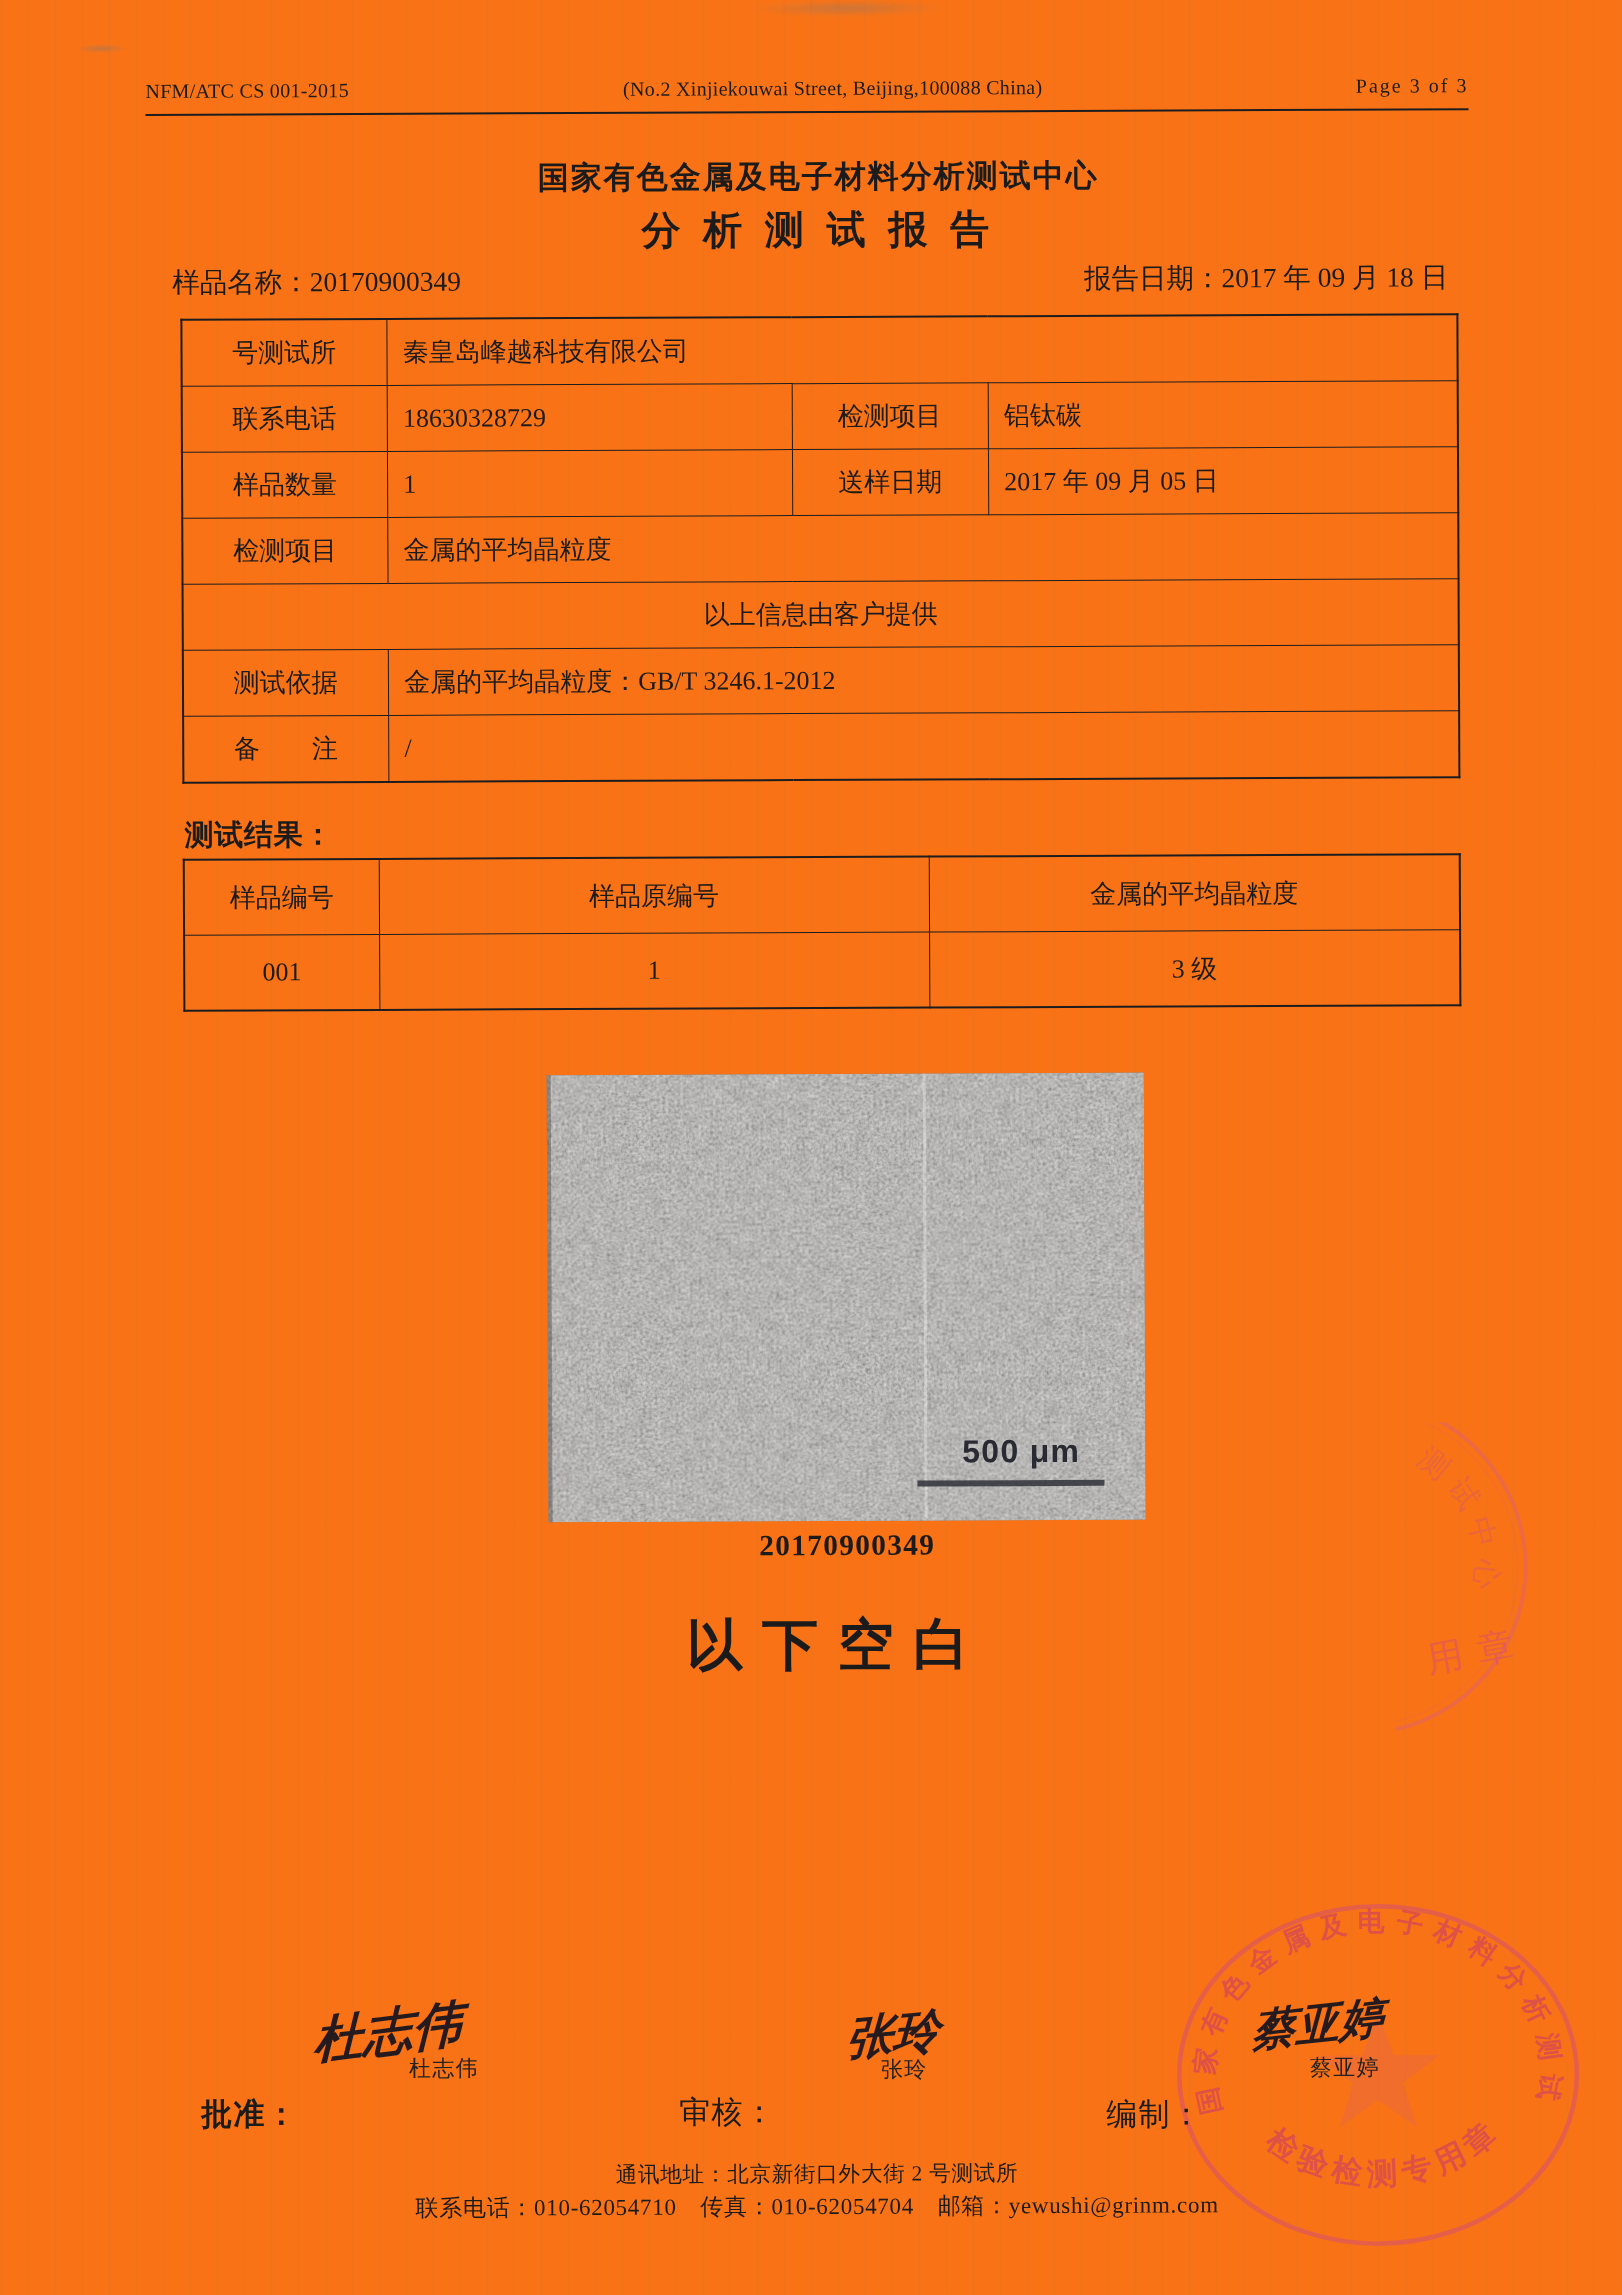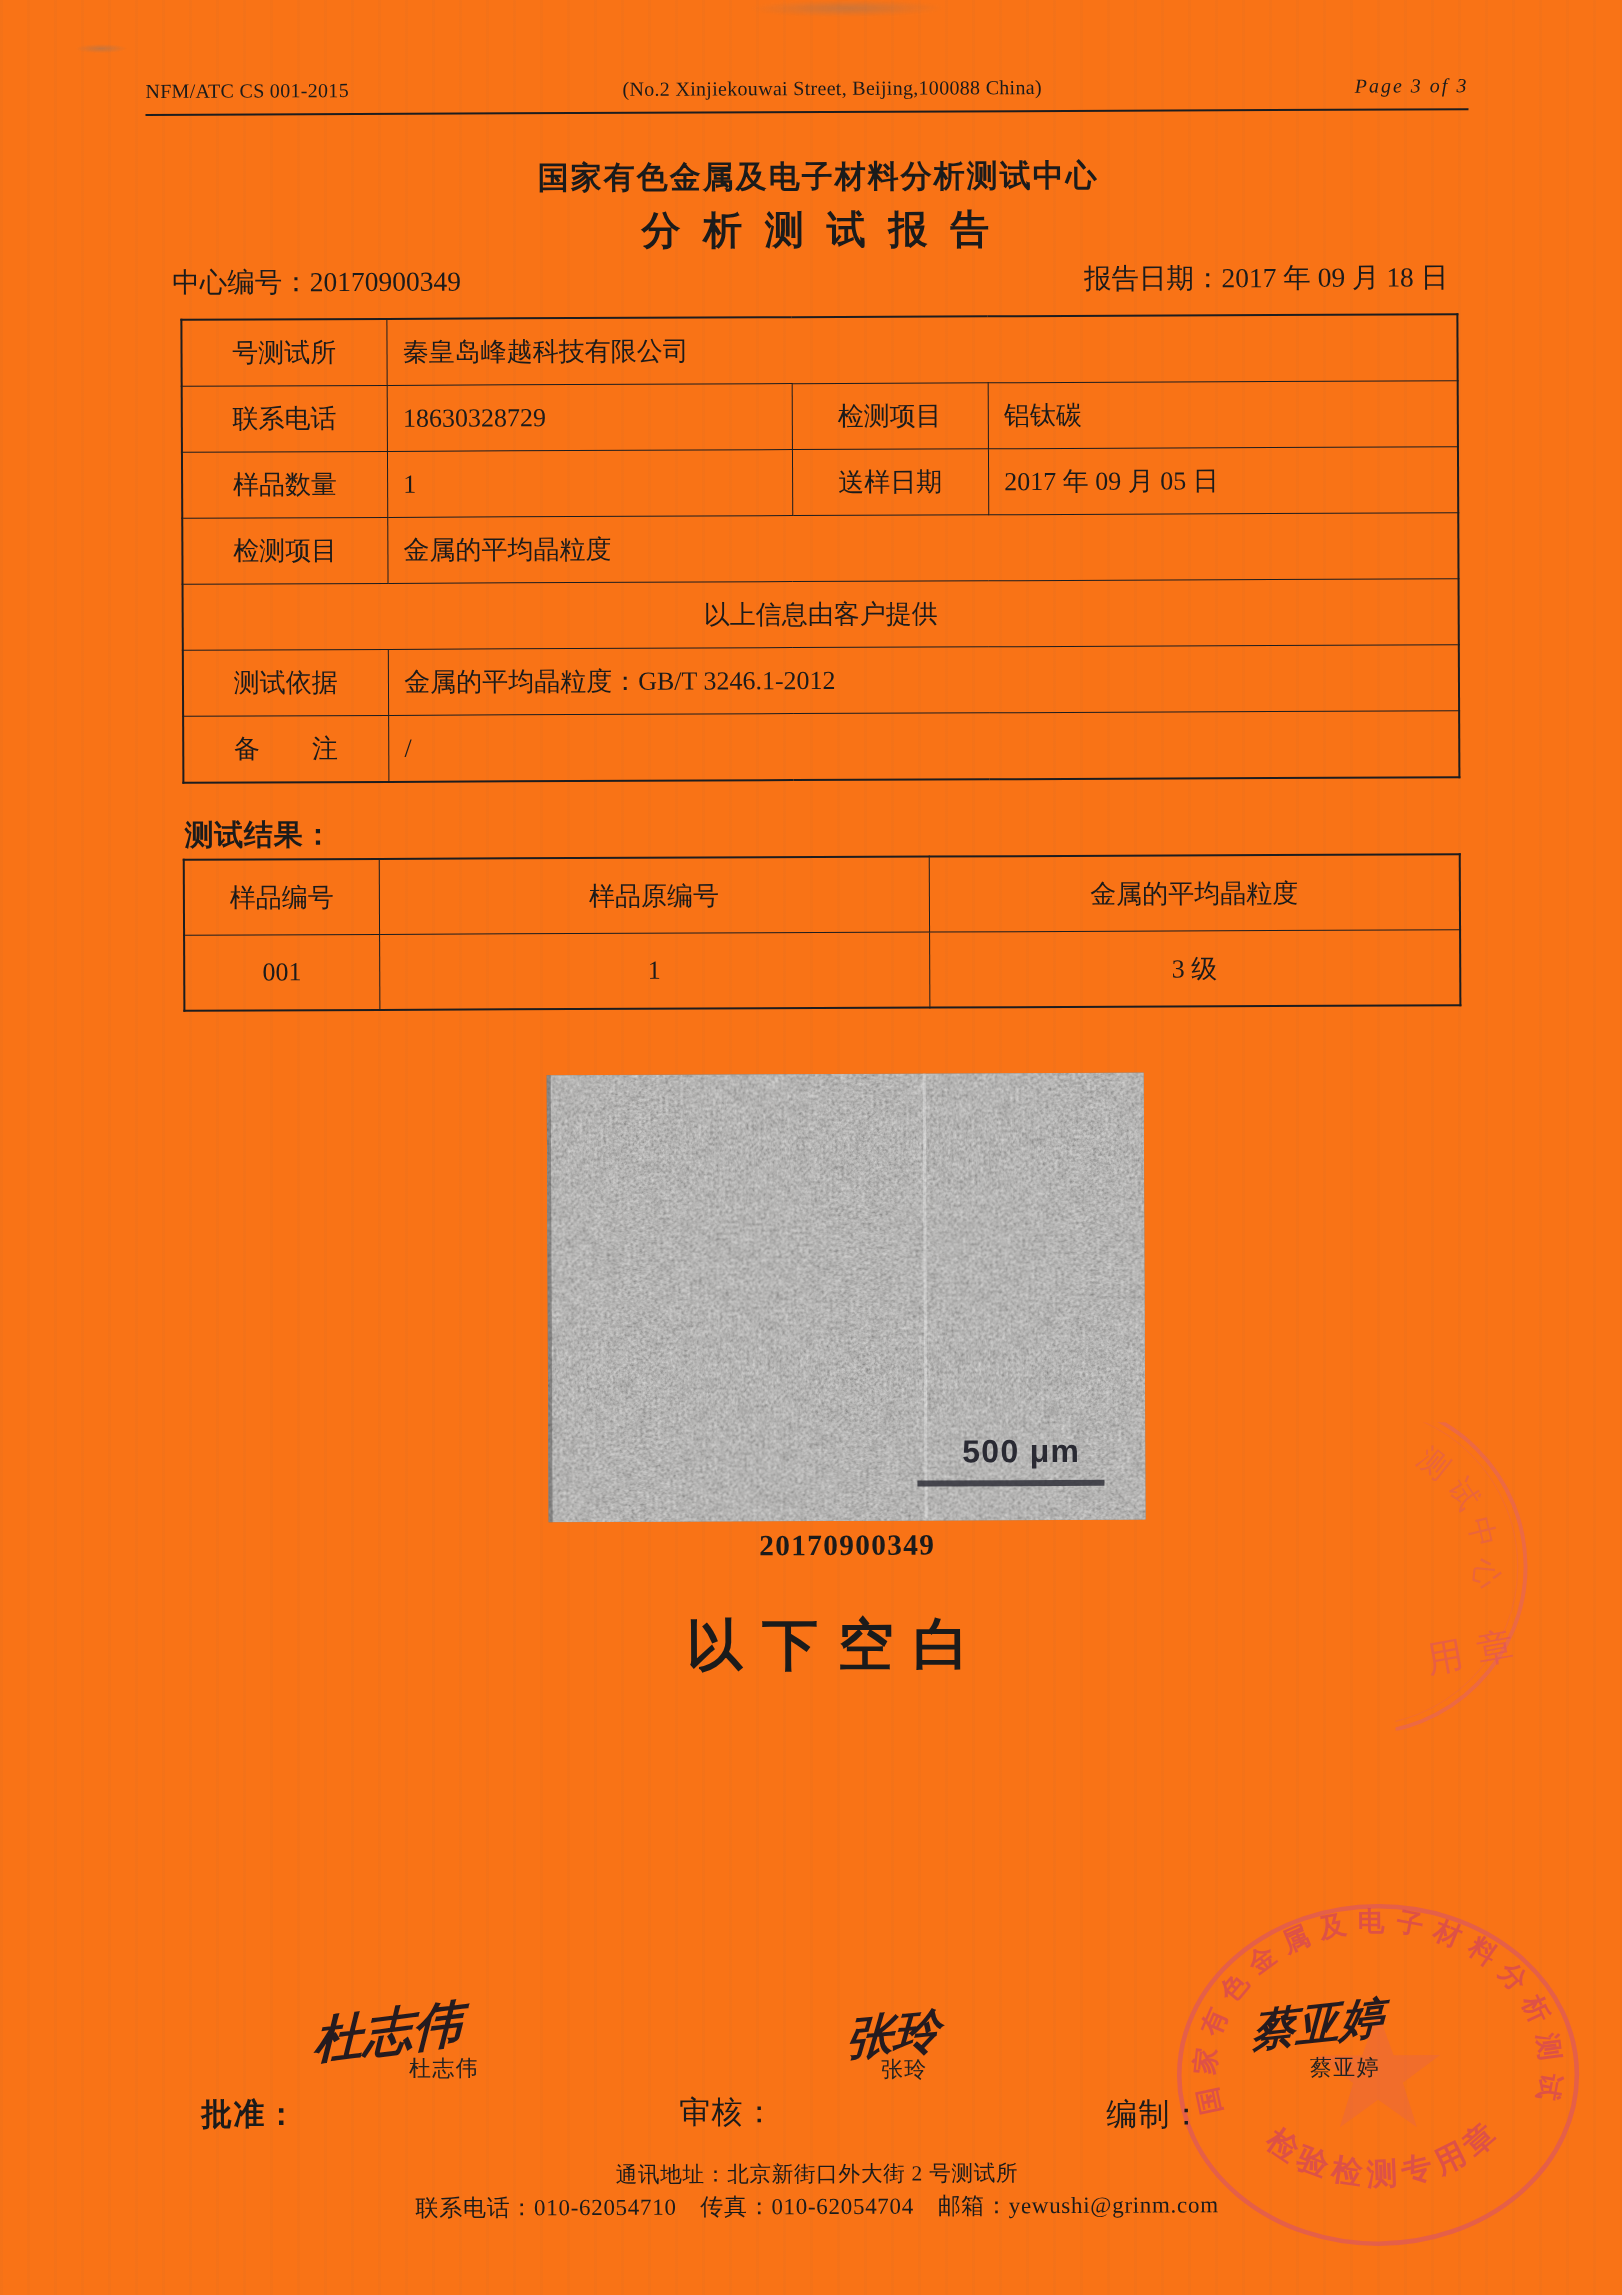--- a/index.html
+++ b/index.html
@@ -28,21 +28,21 @@
     filter:blur(0.7px);border-radius:50%;}
 
   
   .hdr{
     position:absolute;left:149px;top:77px;width:1323px;
     display:flex;justify-content:space-between;align-items:flex-end;
     font-size:20px;letter-spacing:0.3px;
     border-bottom:2.6px solid #1d1d1f;padding-bottom:10.5px;
   }
   .hdr .mid{transform:translateX(-19.6px);}
-  .hdr .pg{letter-spacing:2px;font-style:italic;}
+  .hdr .pg{letter-spacing:2px;}
 
   
   .t-org{position:absolute;left:0;top:156px;width:100%;text-align:center;
     font-size:31px;font-weight:600;letter-spacing:2px;}
   .t-report{position:absolute;left:0;top:203px;width:100%;text-align:center;
     font-size:39px;font-weight:bold;letter-spacing:6.5px;}
 
   
   .meta{position:absolute;left:175px;top:262px;width:1276px;
     display:flex;justify-content:space-between;font-size:27.5px;}
@@ -105,21 +105,21 @@
     <div class="hdr">
       <span>NFM/ATC CS 001-2015</span>
       <span class="mid">(No.2 Xinjiekouwai Street, Beijing,100088 China)</span>
       <span class="pg">Page 3 of 3</span>
     </div>
 
     <div class="t-org">国家有色金属及电子材料分析测试中心</div>
     <div class="t-report">分 析 测 试 报 告</div>
 
     <div class="meta">
-      <span><b>中心编号：</b><span>20170900349</span></span>
+      <span><b>样品名称：</b><span>20170900349</span></span>
       <span><b>报告日期：</b><span>2017 年 09 月 18 日</span></span>
     </div>
 
     <table class="info-table">
       <colgroup>
           <col style="width:205px">
           <col style="width:405px">
           <col style="width:196px">
           <col style="width:470px">
         </colgroup>

